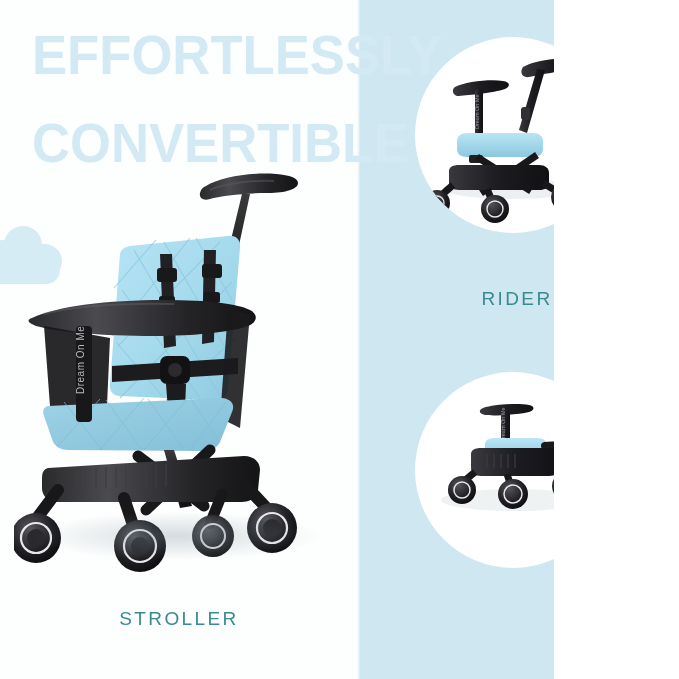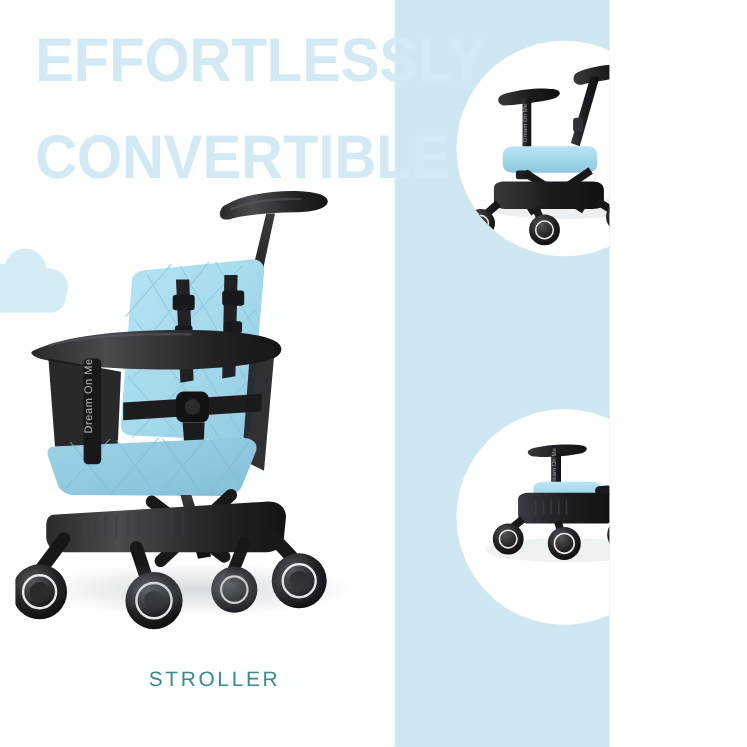--- a/index.html
+++ b/index.html
@@ -95,21 +95,21 @@
     position: absolute;
     width: 100%;
     text-align: center;
     color: #3b8a92;
     font-size: 19px;
     font-weight: 400;
     letter-spacing: 2.4px;
   }
   .cap-rider   { left: 355px; top: 288px; width: 324px; }
   .cap-scooter { left: 355px; top: 612px; width: 324px; }
-  .cap-stroller{ left: 16px;   top: 608px; width: 358px;
+  .cap-stroller{ left: 0px;   top: 608px; width: 358px;
                  color:#3b8a92; font-size: 19px; letter-spacing: 2.4px; text-align:center;}
 
   
   svg { display: block; }
   .shadow-ell {
     position: absolute;
     border-radius: 50%;
     background: radial-gradient(ellipse at center, rgba(120,140,150,.30) 0%, rgba(120,140,150,0) 70%);
     pointer-events: none;
   }
@@ -364,20 +364,21 @@
           <circle cx="80" cy="172" r="8" fill="none" stroke="#e6e6e8" stroke-width="1.4"></circle>
           </g>
         <g>
             <circle cx="150" cy="160" r="14" fill="url(#rtyre)"></circle>
           <circle cx="150" cy="160" r="8" fill="none" stroke="#e6e6e8" stroke-width="1.4"></circle>
           </g>
       </g>
     </svg>
   </div>
 
+  <div class="caption cap-rider">RIDER</div>
 
   <div class="circle circle-scooter">
     <svg width="196" height="196" viewBox="0 0 196 196">
       <defs>
         <linearGradient id="sfab" x1="0" y1="0" x2="0" y2="1">
           <stop offset="0%" stop-color="#bbe6f6"></stop>
           <stop offset="100%" stop-color="#86c5dd"></stop>
         </linearGradient>
         <linearGradient id="sblk" x1="0" y1="0" x2="1" y2="0">
           <stop offset="0%" stop-color="#3a3a3f"></stop>

